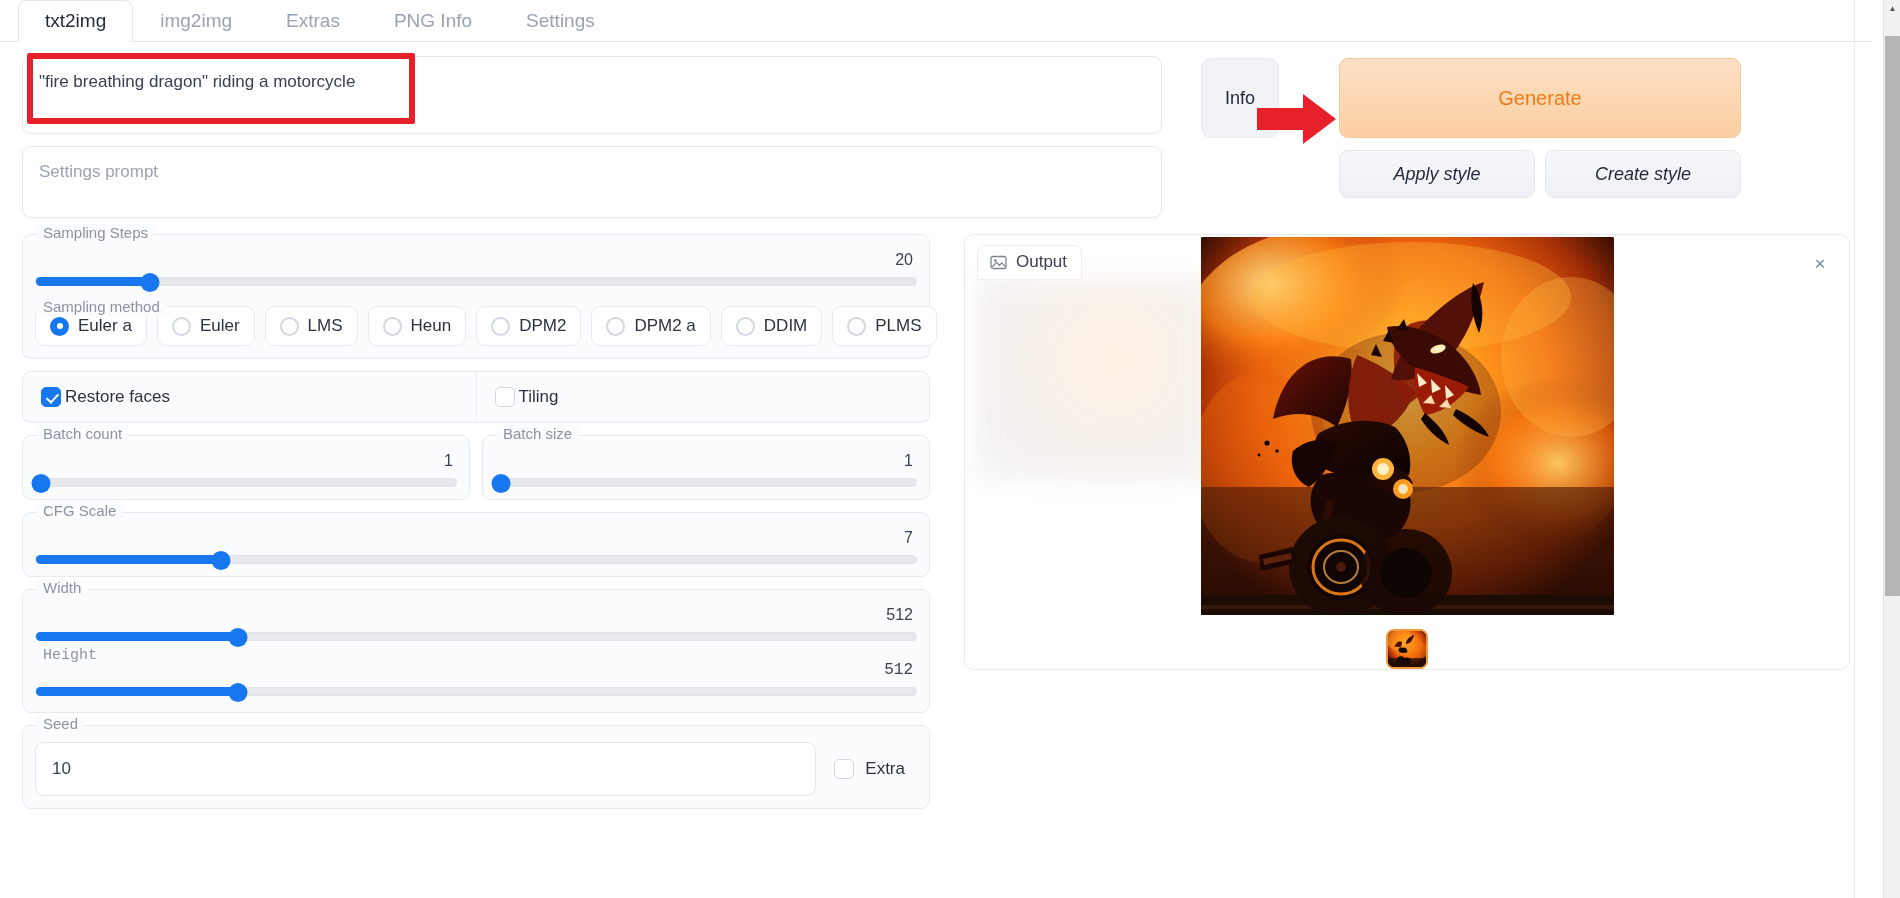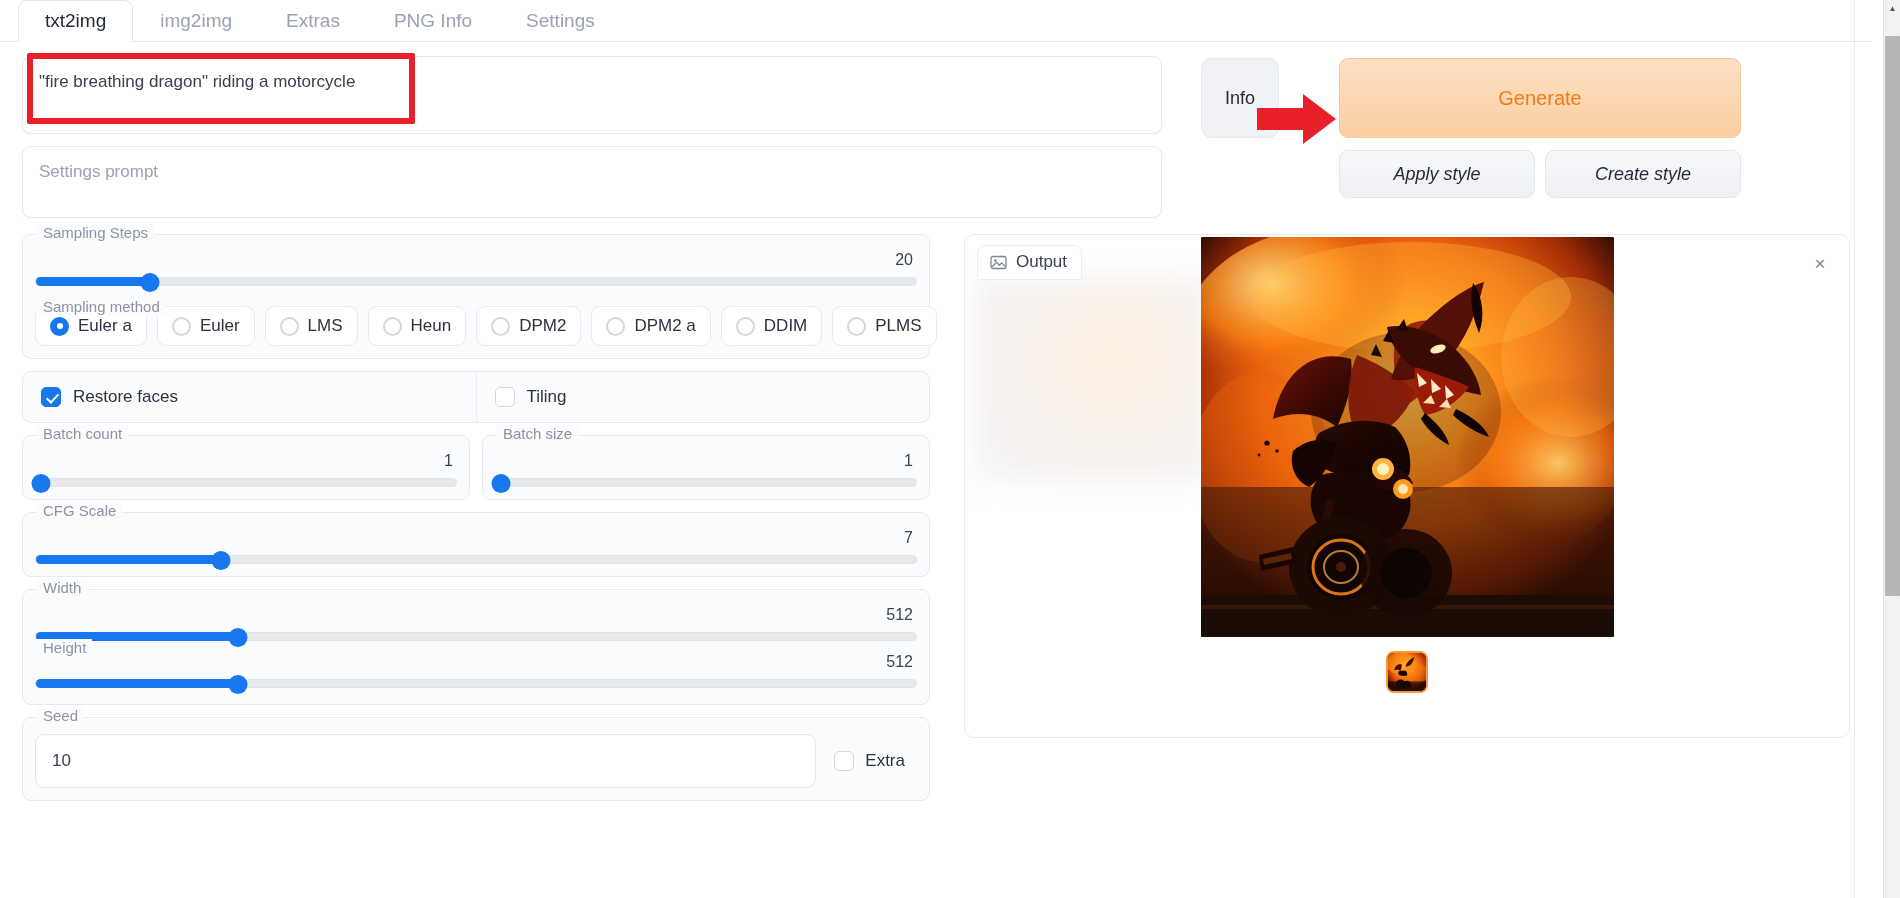--- a/index.html
+++ b/index.html
@@ -217,21 +217,21 @@
   .check-panel {
     display: flex;
     border: 1px solid #e7eaf0;
     border-radius: 9px;
     background: #fbfcfd;
     margin-bottom: 12px;
     height: 52px;
   }
   .check-half {
     flex: 1;
-    display: flex; align-items: center; gap: 12px;
+    display: flex; align-items: center; gap: 4px;
     padding: 0 18px;
     font-size: 17px;
     color: #2b3240;
     cursor: pointer;
   }
   .check-half + .check-half { border-left: 1px solid #eceef3; }
   .cbx {
     width: 20px; height: 20px;
     border: 1.5px solid #d3d8e0;
     border-radius: 5px;
@@ -264,21 +264,21 @@
     font-size: 17px; color: #3a4252;
   }
   .extra-box { display: flex; align-items: center; gap: 11px; font-size: 17px; color: #2b3240; cursor: pointer; white-space: nowrap; padding-right: 12px;}
 
   
   .out-panel {
     position: relative;
     border: 1px solid #e7eaf0;
     border-radius: 10px;
     background: #fff;
-    height: 504px;
+    height: 436px;
     overflow: hidden;
     text-align: right;
   }
   .out-tab {
     position: absolute; left: 12px; top: 10px;
     display: flex; align-items: center; gap: 9px;
     background: #fff;
     border: 1px solid #eceef3;
     border-radius: 8px 8px 0 0;
     padding: 6px 14px 7px 12px;
@@ -488,21 +488,21 @@
 
       <div class="panel" style="padding-bottom:16px;">
         <div class="legend">Width</div>
         <div class="slider-block">
           <div class="slider-val">512</div>
           <div class="track">
             <div class="fill" style="width:23%"></div>
             <div class="knob" style="left:23%"></div>
           </div>
         </div>
-        <div style="position:relative;margin-top:6px;">
+        <div style="position:relative;margin-top:14px;font-family:Liberation Mono, monospace;">
           <div class="legend" style="top:-8px;left:2px;">Height</div>
           <div class="slider-block">
             <div class="slider-val">512</div>
             <div class="track">
               <div class="fill" style="width:23%"></div>
               <div class="knob" style="left:23%"></div>
             </div>
           </div>
         </div>
       </div>

